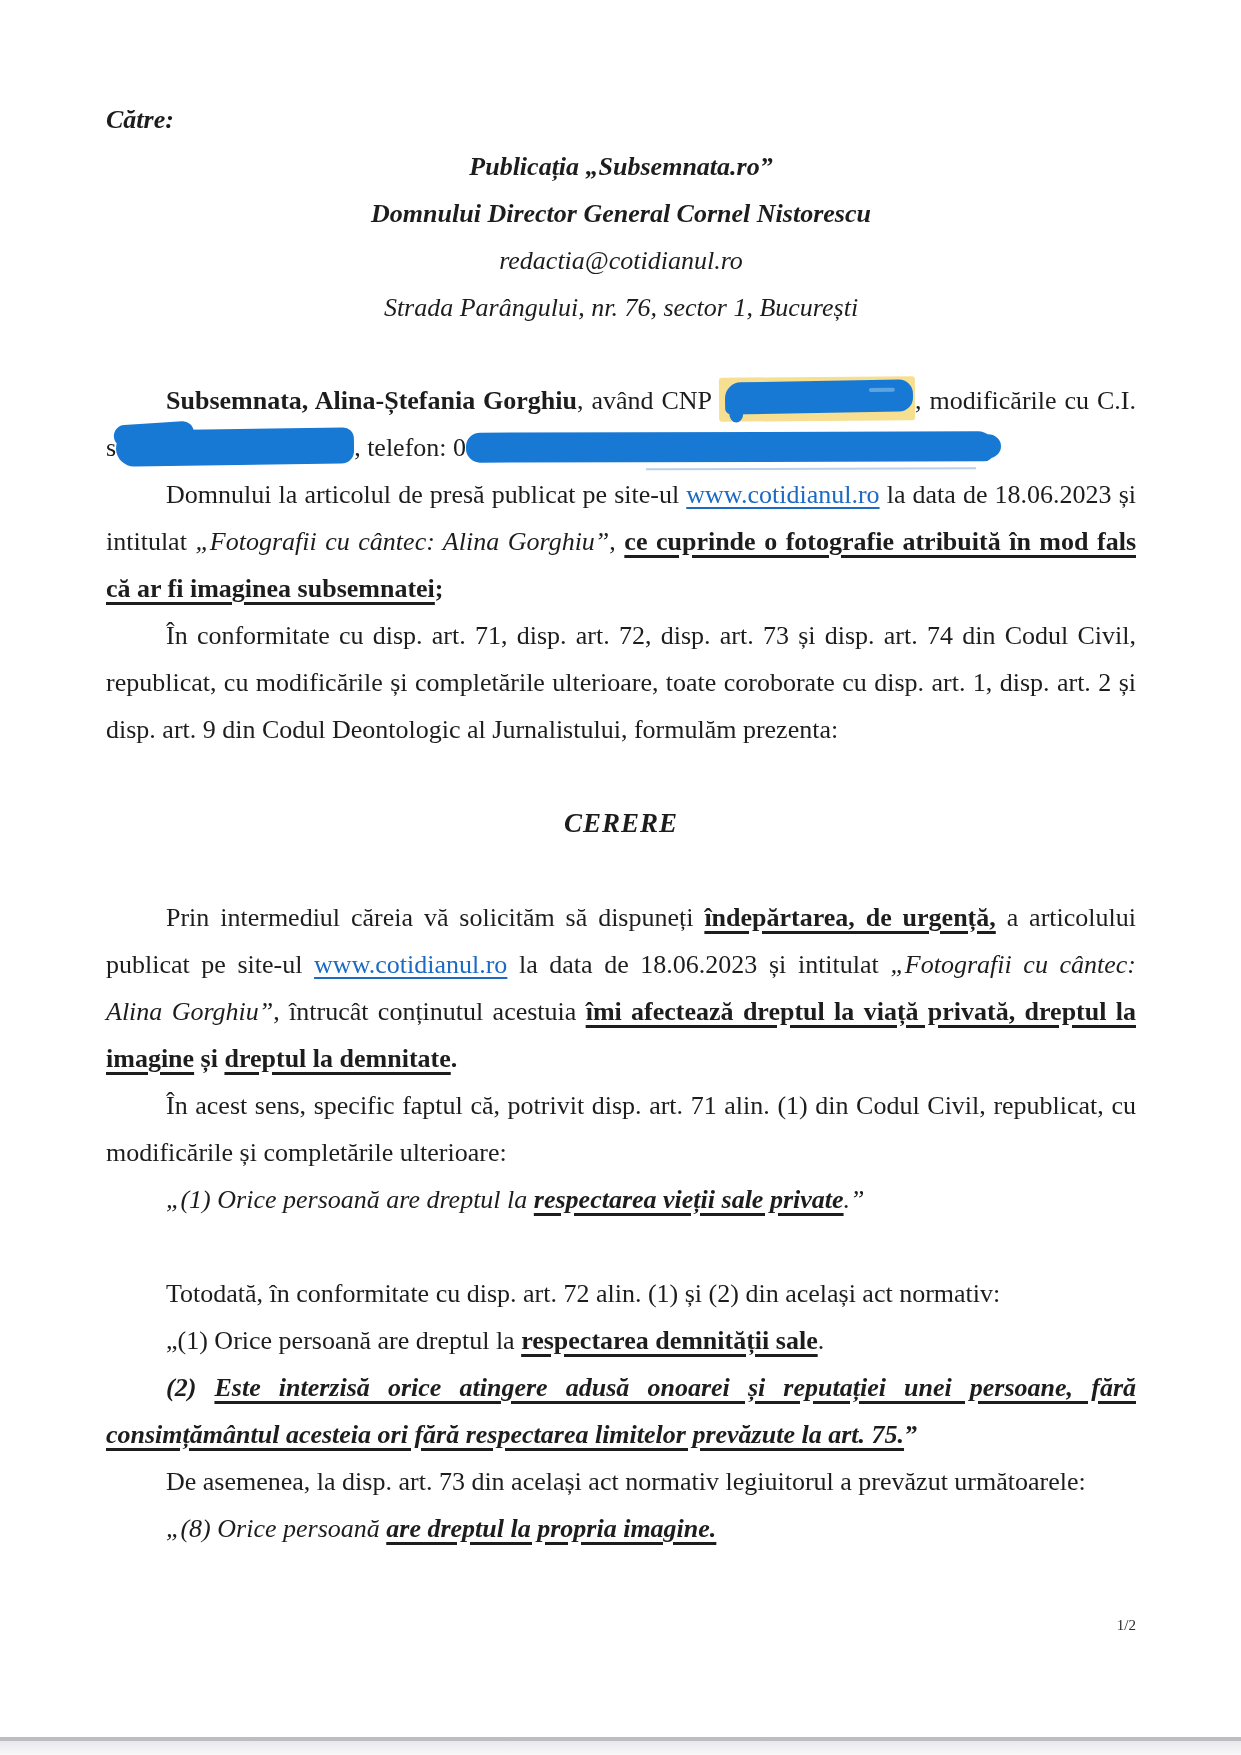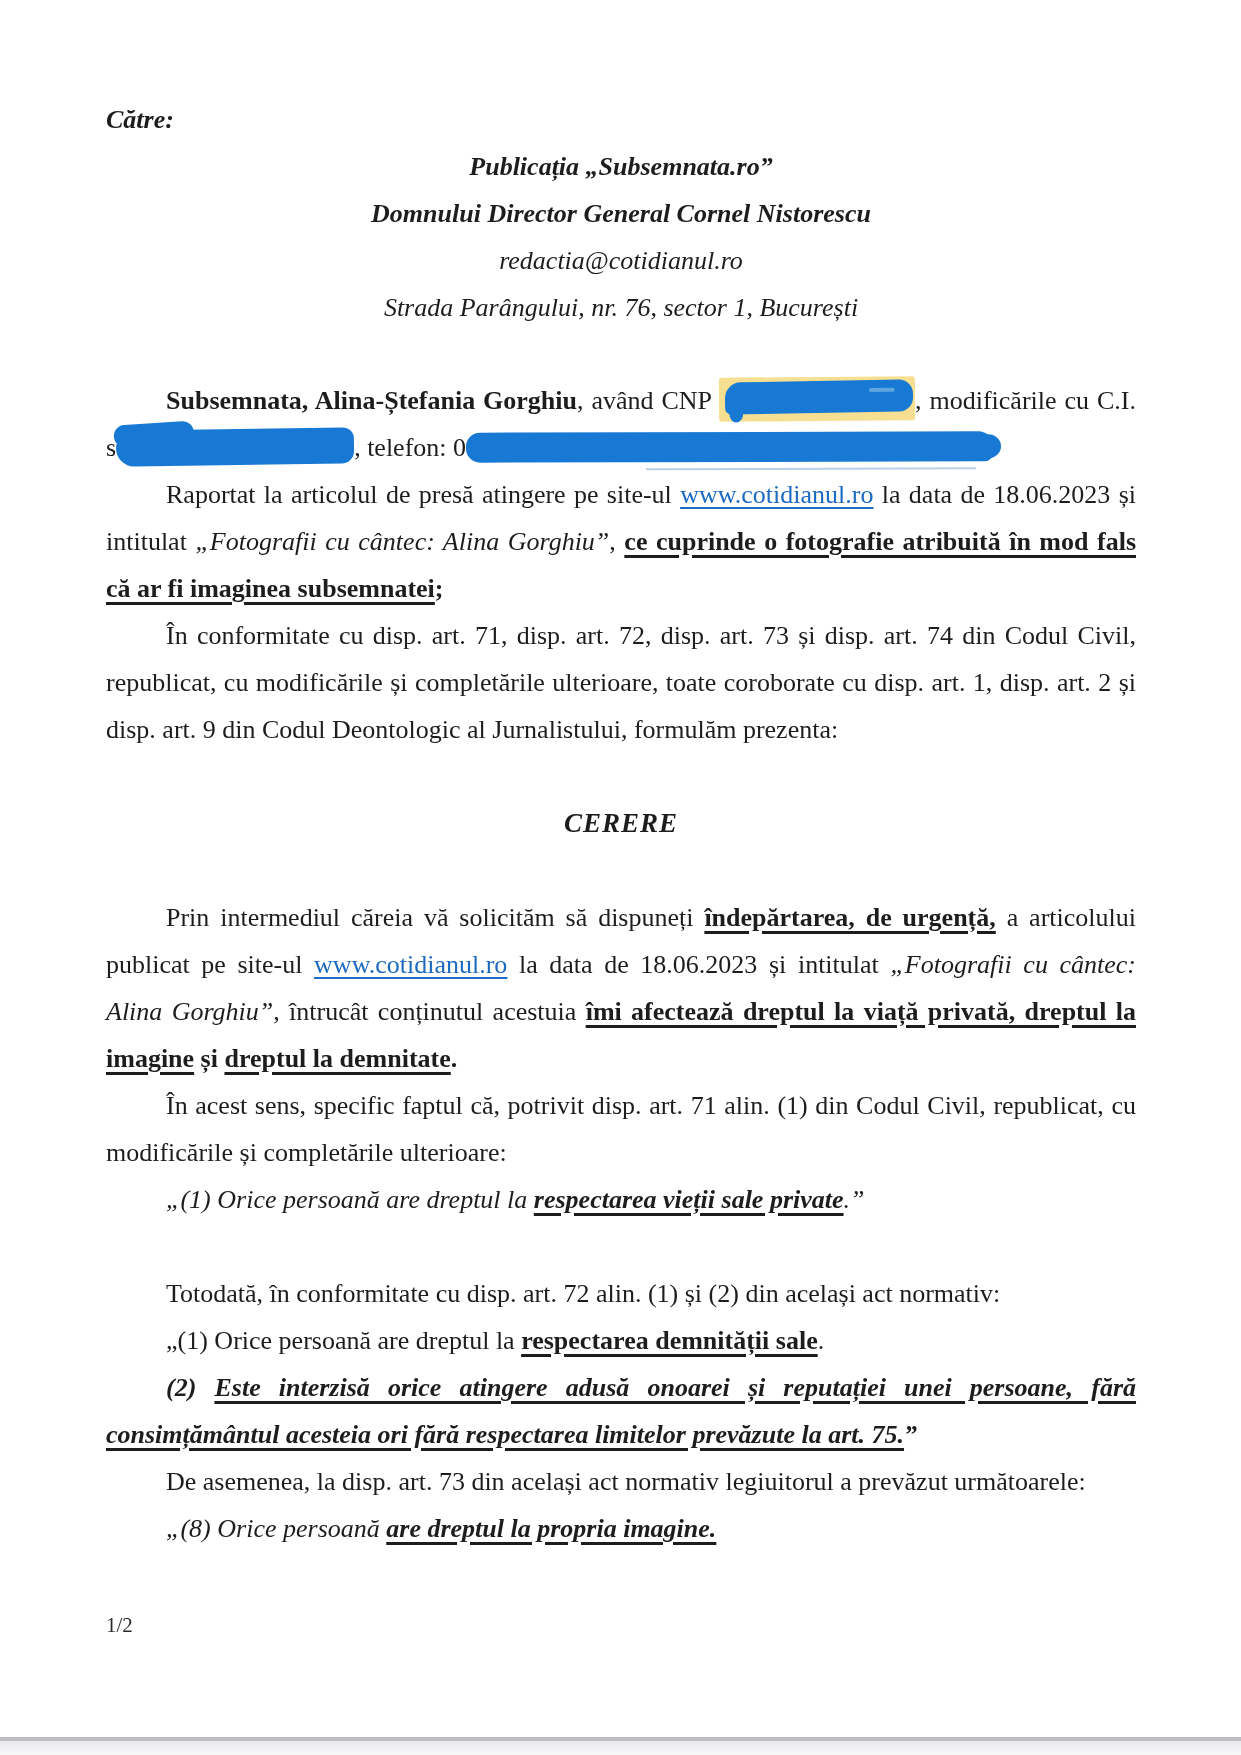--- a/index.html
+++ b/index.html
@@ -17,21 +17,21 @@
   .para{text-align:justify;text-indent:60px;}
   .center{text-align:center;text-indent:0;font-style:italic;}
   .b{font-weight:bold;}
   .i{font-style:italic;}
   .bi{font-weight:bold;font-style:italic;}
   .ul{text-decoration:underline;text-decoration-thickness:2.5px;text-underline-offset:5px;}
   .link{color:#1c6ac1;text-decoration:underline;text-decoration-thickness:1.5px;text-underline-offset:4px;margin-top:27px;}
   .heading{font-size:27px;letter-spacing:1px;}
   .sp{height:47px;}
   .sp-sm{height:46px;}
-  .footer{margin-top:50px;text-align:left;font-size:21px;color:#2a2a2a;}
+  .footer{margin-top:50px;text-align:right;font-size:15px;color:#2a2a2a;}
 
   
   .redact-cnp{
     display:inline-block;position:relative;width:196px;height:44px;
     background:#f7df92;border-radius:3px;vertical-align:-12px;
     transform:rotate(-0.4deg);
   }
   .redact-cnp-bar{
     position:absolute;left:6px;top:4px;width:188px;height:32px;
     background:#1879d4;border-radius:16px 14px 14px 6px;
@@ -87,21 +87,21 @@
     <p class="bi">Către:</p>
     <p class="center bi">Publicația „Subsemnata.ro”</p>
     <p class="center bi">Domnului Director General Cornel Nistorescu</p>
     <p class="center i">redactia@cotidianul.ro</p>
     <p class="center i">Strada Parângului, nr. 76, sector 1, București</p>
 
     <div class="sp-sm"></div>
 
     <p class="para"><span class="b">Subsemnata, Alina-Ștefania Gorghiu</span><span>, având CNP </span><span class="redact-cnp"><span class="redact-cnp-bar"></span></span><span>, modificările cu C.I. s</span><span class="redact-ci"></span><span>, telefon: 0</span><span class="redact-tel"></span></p>
 
-    <p class="para"><span>Raportat la articolul de presă atingere pe site-ul </span><span class="link">www.cotidianul.ro</span><span> la data de 18.06.2023 și intitulat </span><span class="i">„Fotografii cu cântec: Alina Gorghiu”</span><span>, </span><span class="b ul">ce cuprinde o fotografie atribuită în mod fals că ar fi imaginea subsemnatei</span><span class="b">;</span></p>
+    <p class="para"><span>Domnului la articolul de presă publicat pe site-ul </span><span class="link">www.cotidianul.ro</span><span> la data de 18.06.2023 și intitulat </span><span class="i">„Fotografii cu cântec: Alina Gorghiu”</span><span>, </span><span class="b ul">ce cuprinde o fotografie atribuită în mod fals că ar fi imaginea subsemnatei</span><span class="b">;</span></p>
 
     <p class="para">În conformitate cu disp. art. 71, disp. art. 72, disp. art. 73 și disp. art. 74 din Codul Civil, republicat, cu modificările și completările ulterioare, toate coroborate cu disp. art. 1, disp. art. 2 și disp. art. 9 din Codul Deontologic al Jurnalistului, formulăm prezenta:</p>
 
     <div class="sp"></div>
 
     <p class="center b heading">CERERE</p>
 
     <div class="sp"></div>
 
     <p class="para"><span>Prin intermediul căreia vă solicităm să dispuneți </span><span class="b ul">îndepărtarea, de urgență,</span><span> a articolului publicat pe site-ul </span><span class="link">www.cotidianul.ro</span><span> la data de 18.06.2023 și intitulat </span><span class="i">„Fotografii cu cântec: Alina Gorghiu”</span><span>, întrucât conținutul acestuia </span><span class="b ul">îmi afectează dreptul la viață privată, dreptul la imagine</span><span class="b"> și </span><span class="b ul">dreptul la demnitate</span><span class="b">.</span></p>

